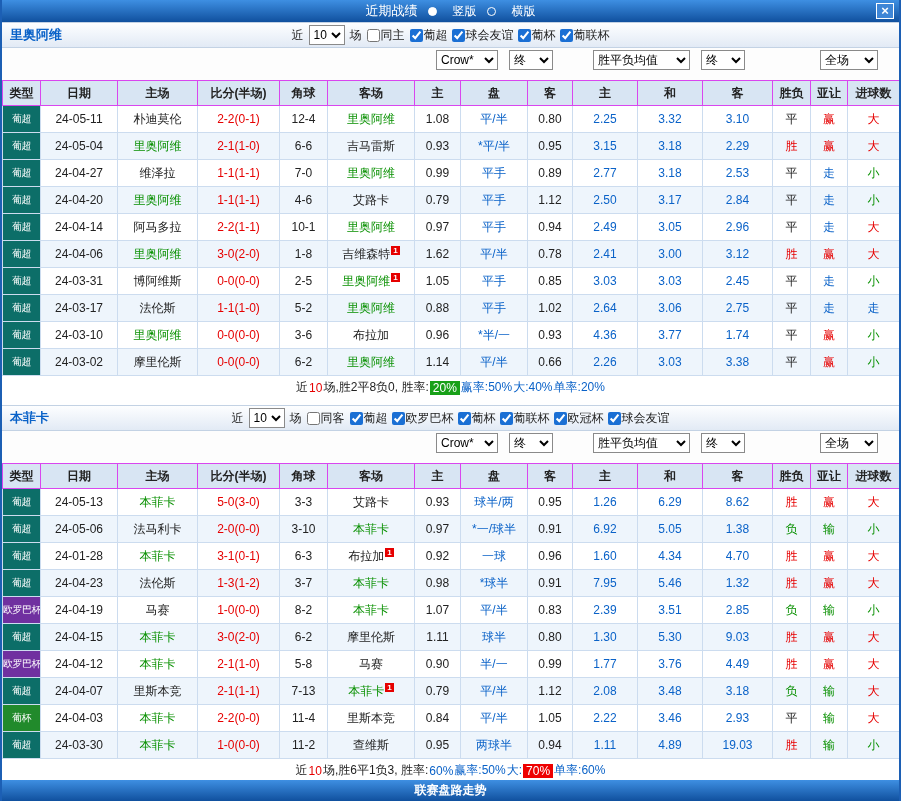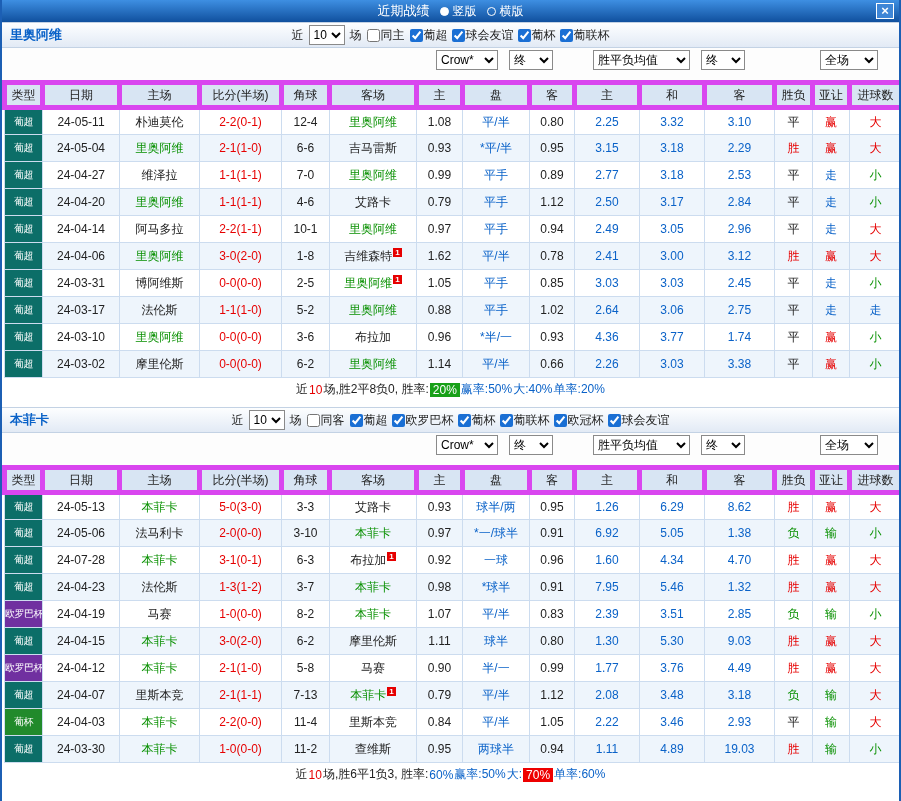--- a/index.html
+++ b/index.html
@@ -3,21 +3,21 @@
 <meta charset="utf-8">
 <style>
   *{margin:0;padding:0;box-sizing:border-box}
   html,body{background:#fff}
   body{font-family:"Liberation Sans",sans-serif;width:901px}
   .window{width:901px;height:801px;position:relative;overflow:hidden;background:#fff;border-left:2px solid #1c5fb4;border-right:2px solid #1c5fb4}
 
   
   .titlebar{height:22px;background:linear-gradient(#3e8fe2,#10509e);display:flex;align-items:center;justify-content:center;gap:10px;color:#fff;font-size:12px;position:relative}
   .titlebar .t{font-weight:normal;font-size:13px}
-  .radio{display:inline-flex;align-items:center;gap:4px;cursor:pointer}
+  .radio{display:inline-flex;align-items:center;gap:16px;cursor:pointer}
   .rdot{width:9px;height:9px;border:1px solid #fff;border-radius:50%;display:inline-block}
   .rdot.on{background:#fff}
   .closebtn{position:absolute;right:5px;top:3px;width:18px;height:16px;background:#3f86d6;border:1px solid #fff;color:#fff;font-size:13px;line-height:13px;text-align:center;cursor:pointer;font-weight:bold}
 
   
   .sec-head{height:26px;background:linear-gradient(#fdfeff,#e2eaf5);border-bottom:1px solid #c3d2e4;border-top:1px solid #c3d2e4;display:flex;align-items:center;position:relative;font-size:12px;color:#222}
   .team-title{position:absolute;left:8px;color:#0a62c8;font-weight:bold;font-size:13px}
   .filters{margin:0 auto;display:flex;align-items:center;gap:5px}
   .filters .chk{display:inline-flex;align-items:center;gap:1px;cursor:pointer}
   input[type=checkbox]{width:13px;height:13px;accent-color:#1a6fd4;cursor:pointer}
@@ -27,21 +27,21 @@
   .dd-row{height:32px;position:relative;background:#fdfdfd}
   .dd-row select{position:absolute;top:2px}
   .s-company{left:434px;width:62px}
   .s-phase1{left:507px;width:44px}
   .s-metric{left:591px;width:97px}
   .s-phase2{left:699px;width:44px}
   .s-scope{left:818px;width:58px}
 
   
   table{border-collapse:collapse;table-layout:fixed;width:897px;font-size:12px;border:1px solid #86abd6}
-  th{background:#d8e5f3;height:25px;font-weight:normal;color:#222;border:5px solid #d946ef;font-size:12px;overflow:hidden;white-space:nowrap}
+  th{background:#d8e5f3;height:25px;font-weight:bold;color:#222;border:1px solid #d946ef;font-size:12px;overflow:hidden;white-space:nowrap}
   td{height:27px;text-align:center;border:1px solid #ccdcef;overflow:hidden;white-space:nowrap;background:#fff}
   tr.alt td{background:#eef5fc}
   td.type-cell{color:#fff;font-size:10px;letter-spacing:-0.5px;padding:0}
   .c-red{color:#e60000}
   .c-green{color:#089000}
   .c-blue{color:#0a62c8}
   .c-dark{color:#222}
   .badge{background:#e60000;color:#fff;font-size:8px;padding:0 2px;margin-left:1px;vertical-align:super;font-weight:bold}
 
   
@@ -421,21 +421,21 @@
           <td class="c-dark">0.91</td>
           <td class="c-blue">6.92</td>
           <td class="c-blue">5.05</td>
           <td class="c-blue">1.38</td>
           <td class="c-green">负</td>
           <td class="c-green">输</td>
           <td class="c-green">小</td>
         </tr>
         <tr>
           <td class="type-cell" style="background: rgb(12, 110, 104);">葡超</td>
-          <td class="c-dark">24-07-28</td>
+          <td class="c-dark">24-01-28</td>
           <td class="c-green">本菲卡</td>
           <td class="c-red">3-1(0-1)</td>
           <td class="c-dark">6-3</td>
           <td class="c-dark">布拉加<sup class="badge">1</sup></td>
           <td class="c-dark">0.92</td>
           <td class="c-blue">一球</td>
           <td class="c-dark">0.96</td>
           <td class="c-blue">1.60</td>
           <td class="c-blue">4.34</td>
           <td class="c-blue">4.70</td>
@@ -569,14 +569,15 @@
       <span class="seg-plain">近</span>
       <span class="seg-red">10</span>
       <span class="seg-plain">场,胜6平1负3, 胜率:</span>
       <span class="seg-blue">60%</span>
       <span class="seg-blue"> 赢率:50% </span>
       <span class="seg-blue">大: </span>
       <span class="seg-badge-red">70%</span>
       <span class="seg-blue"> 单率:60%</span>
     </div>
 
+  <div class="footer">联赛盘路走势</div>
 
 </div>
 
 </body></html>

